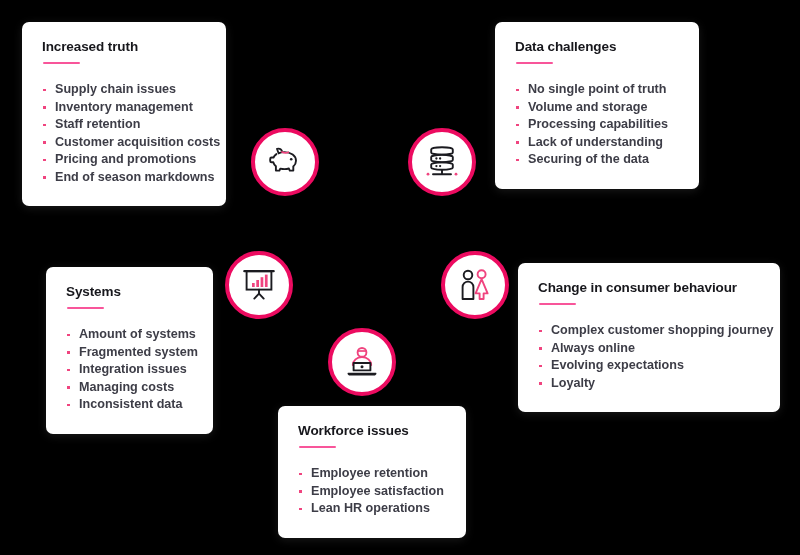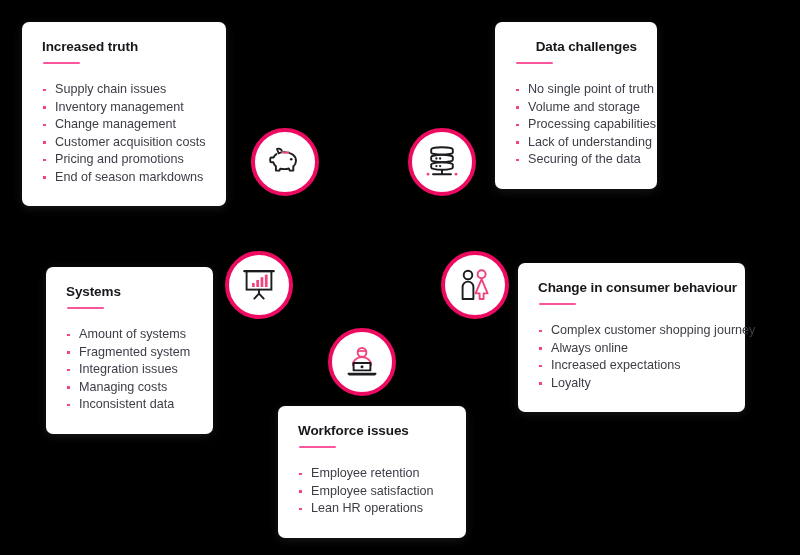--- a/index.html
+++ b/index.html
@@ -41,20 +41,21 @@
     width: 37px;
     height: 2.5px;
     background: #f8559a;
     margin: 7px 0 0 1px;
     border-radius: 2px;
   }
   .card-list {
     list-style: none;
     margin: 17px 0 0 0;
     padding: 0;
+    font-weight: bold;
   }
   .card-list li {
     position: relative;
     font-size: 12.6px;
     color: #3d3d47;
     line-height: 17.5px;
     padding-left: 13px;
     white-space: nowrap;
   }
   .card-list li::before {
@@ -62,23 +63,23 @@
     position: absolute;
     left: 1px;
     top: 7.5px;
     width: 2.6px;
     height: 2.6px;
     background: #f0447f;
   }
 
   
   #card-increased-costs { left: 22px;  top: 22px;  width: 204px; }
-  #card-data-challenges { left: 495px; top: 22px;  width: 162px; text-align: right; }
+  #card-data-challenges { left: 495px; top: 22px;  width: 204px; }
   #card-systems         { left: 46px;  top: 267px; width: 167px; }
-  #card-consumer        { left: 518px; top: 263px; width: 227px; }
+  #card-consumer        { left: 518px; top: 263px; width: 262px; }
   #card-workforce       { left: 278px; top: 406px; width: 188px; }
 
   
   .icon-bubble {
     position: absolute;
     width: 68px;
     height: 68px;
     border-radius: 50%;
     background: #ffffff;
     border: 4px solid #ec0b60;
@@ -99,21 +100,21 @@
 <body>
 
 <div id="stage">
 
   <div class="card" id="card-increased-costs">
     <div class="card-title">Increased truth</div>
     <div class="title-rule"></div>
     <ul class="card-list">
       <li>Supply chain issues</li>
       <li>Inventory management</li>
-      <li>Change management</li>
+      <li>Staff retention</li>
       <li>Customer acquisition costs</li>
       <li>Pricing and promotions</li>
       <li>End of season markdowns</li>
     </ul>
   </div>
 
   <div class="card" id="card-data-challenges">
     <div class="card-title">Data challenges</div>
     <div class="title-rule"></div>
     <ul class="card-list">
@@ -136,21 +137,21 @@
       <li>Inconsistent data</li>
     </ul>
   </div>
 
   <div class="card" id="card-consumer">
     <div class="card-title">Change in consumer behaviour</div>
     <div class="title-rule"></div>
     <ul class="card-list">
       <li>Complex customer shopping journey</li>
       <li>Always online</li>
-      <li>Increased expectations</li>
+      <li>Evolving expectations</li>
       <li>Loyalty</li>
     </ul>
   </div>
 
   <div class="card" id="card-workforce">
     <div class="card-title">Workforce issues</div>
     <div class="title-rule"></div>
     <ul class="card-list">
       <li>Employee retention</li>
       <li>Employee satisfaction</li>

